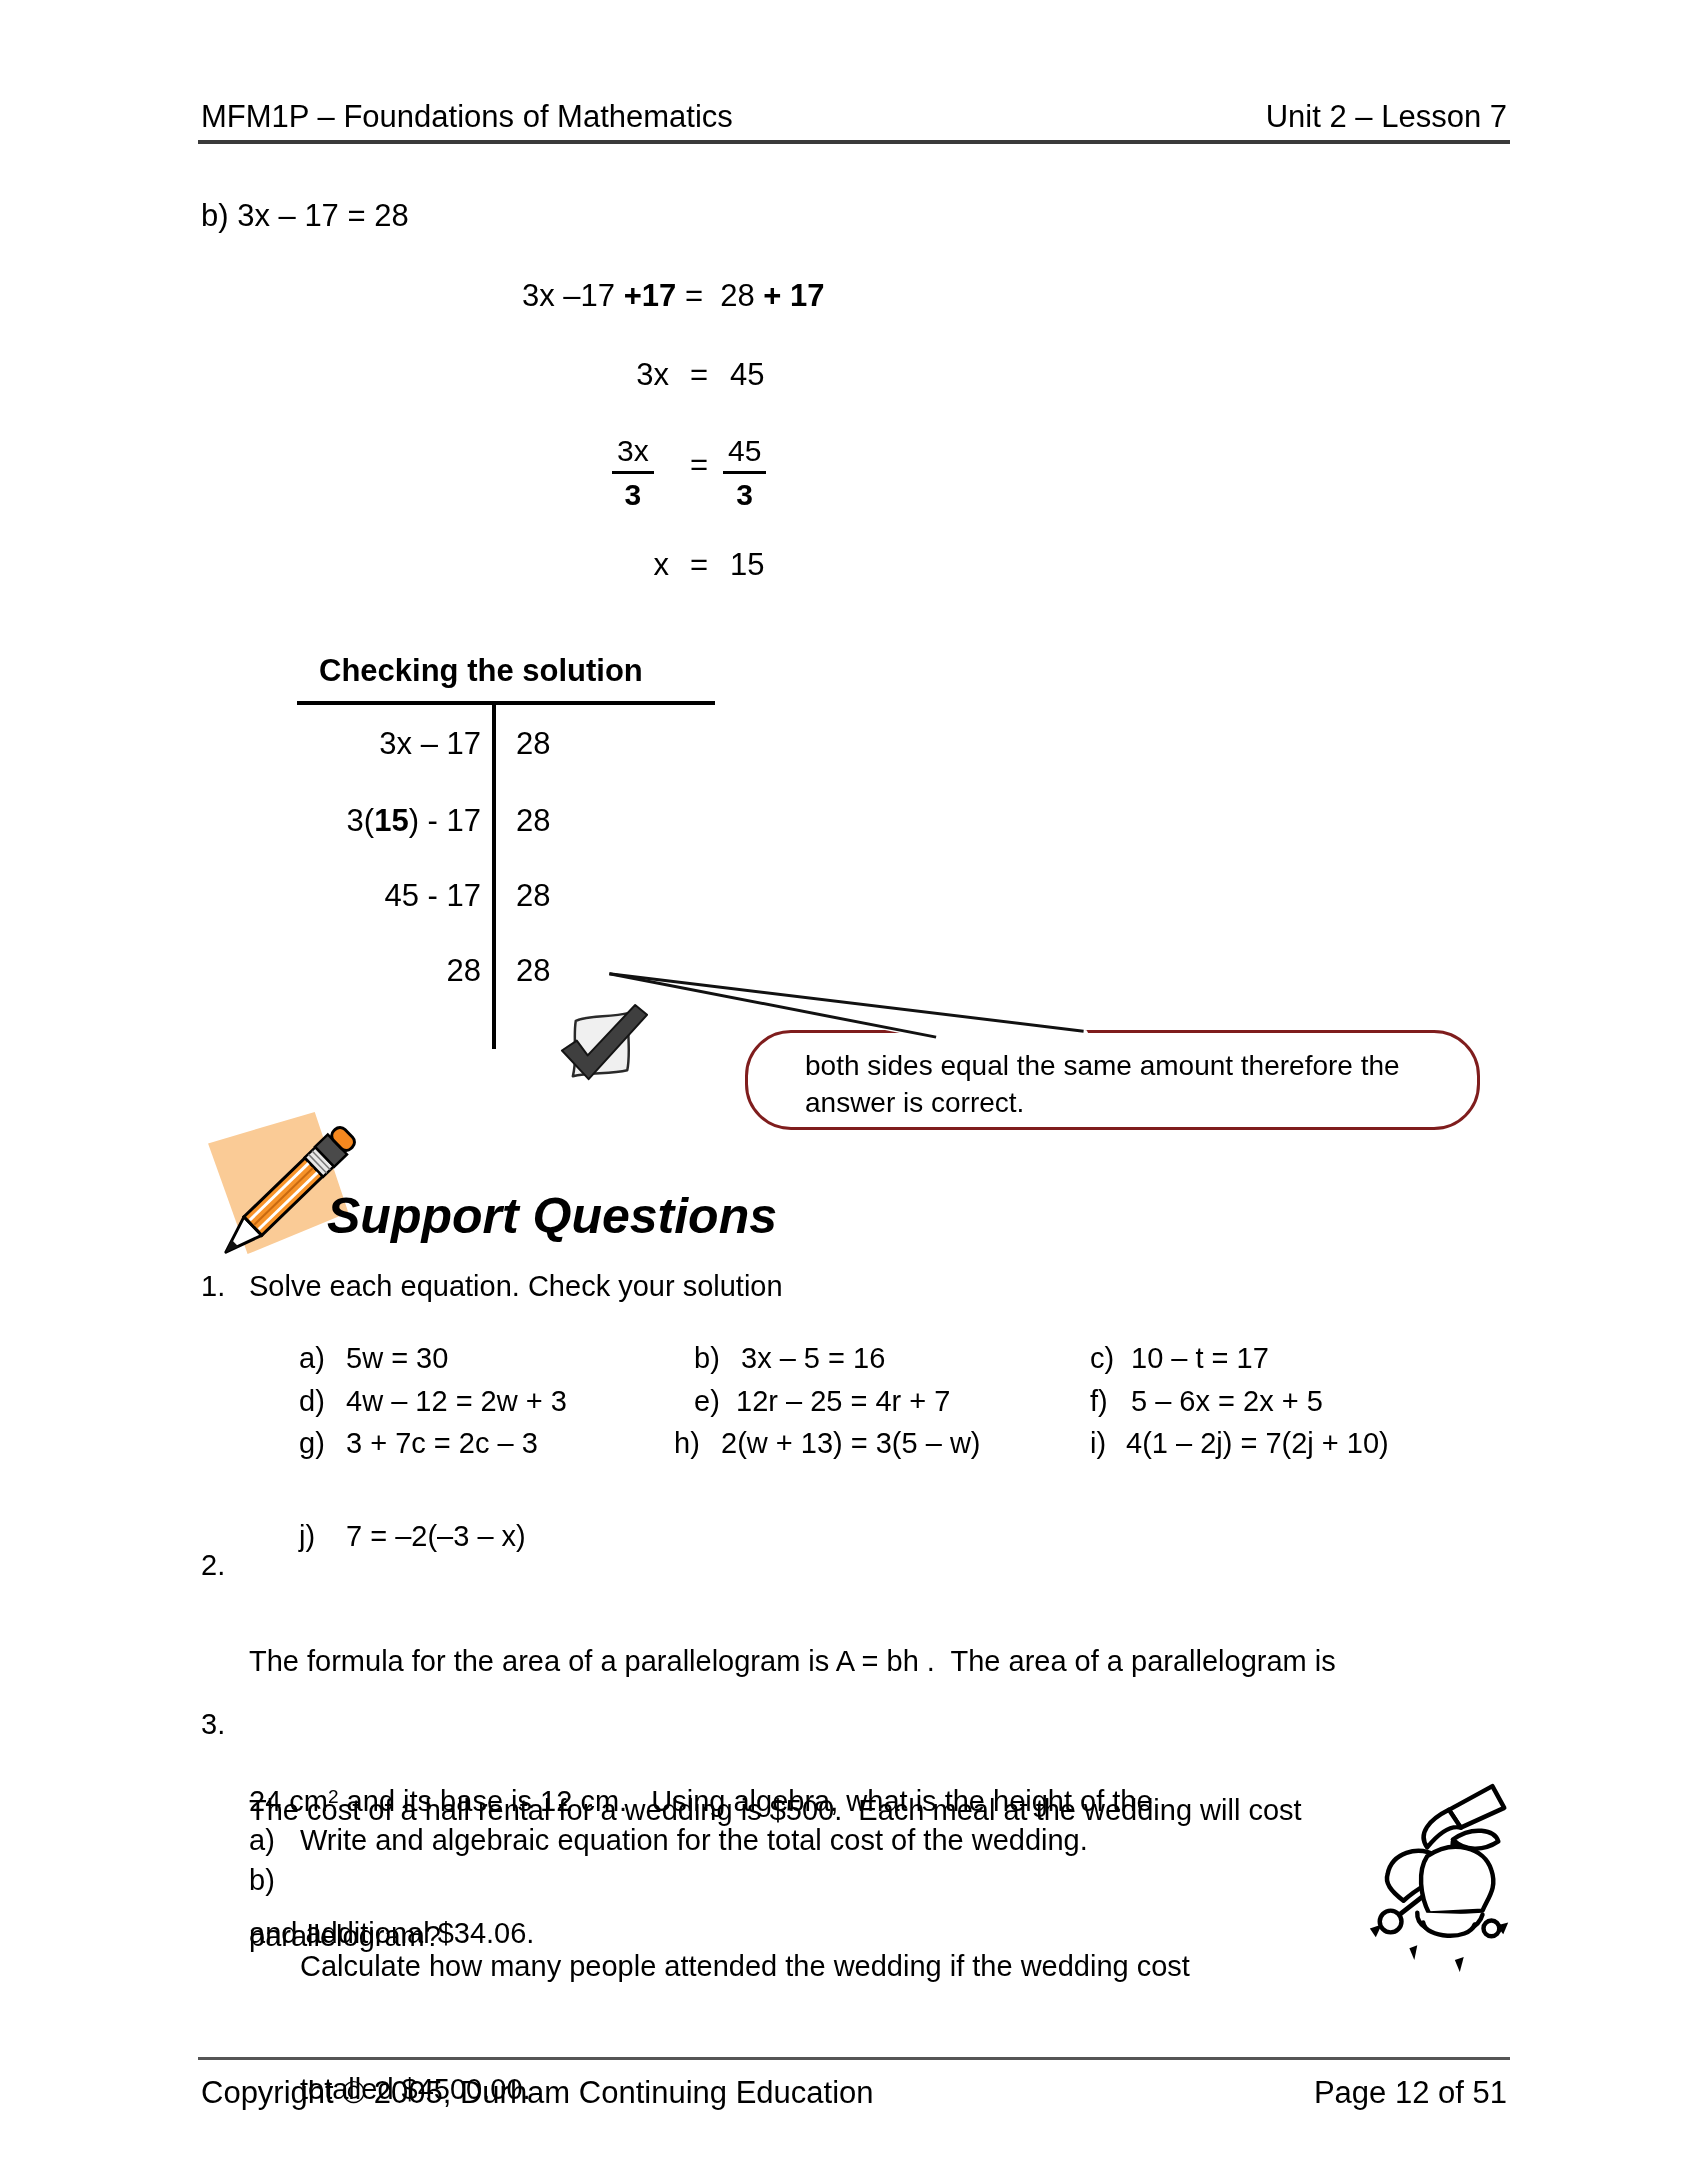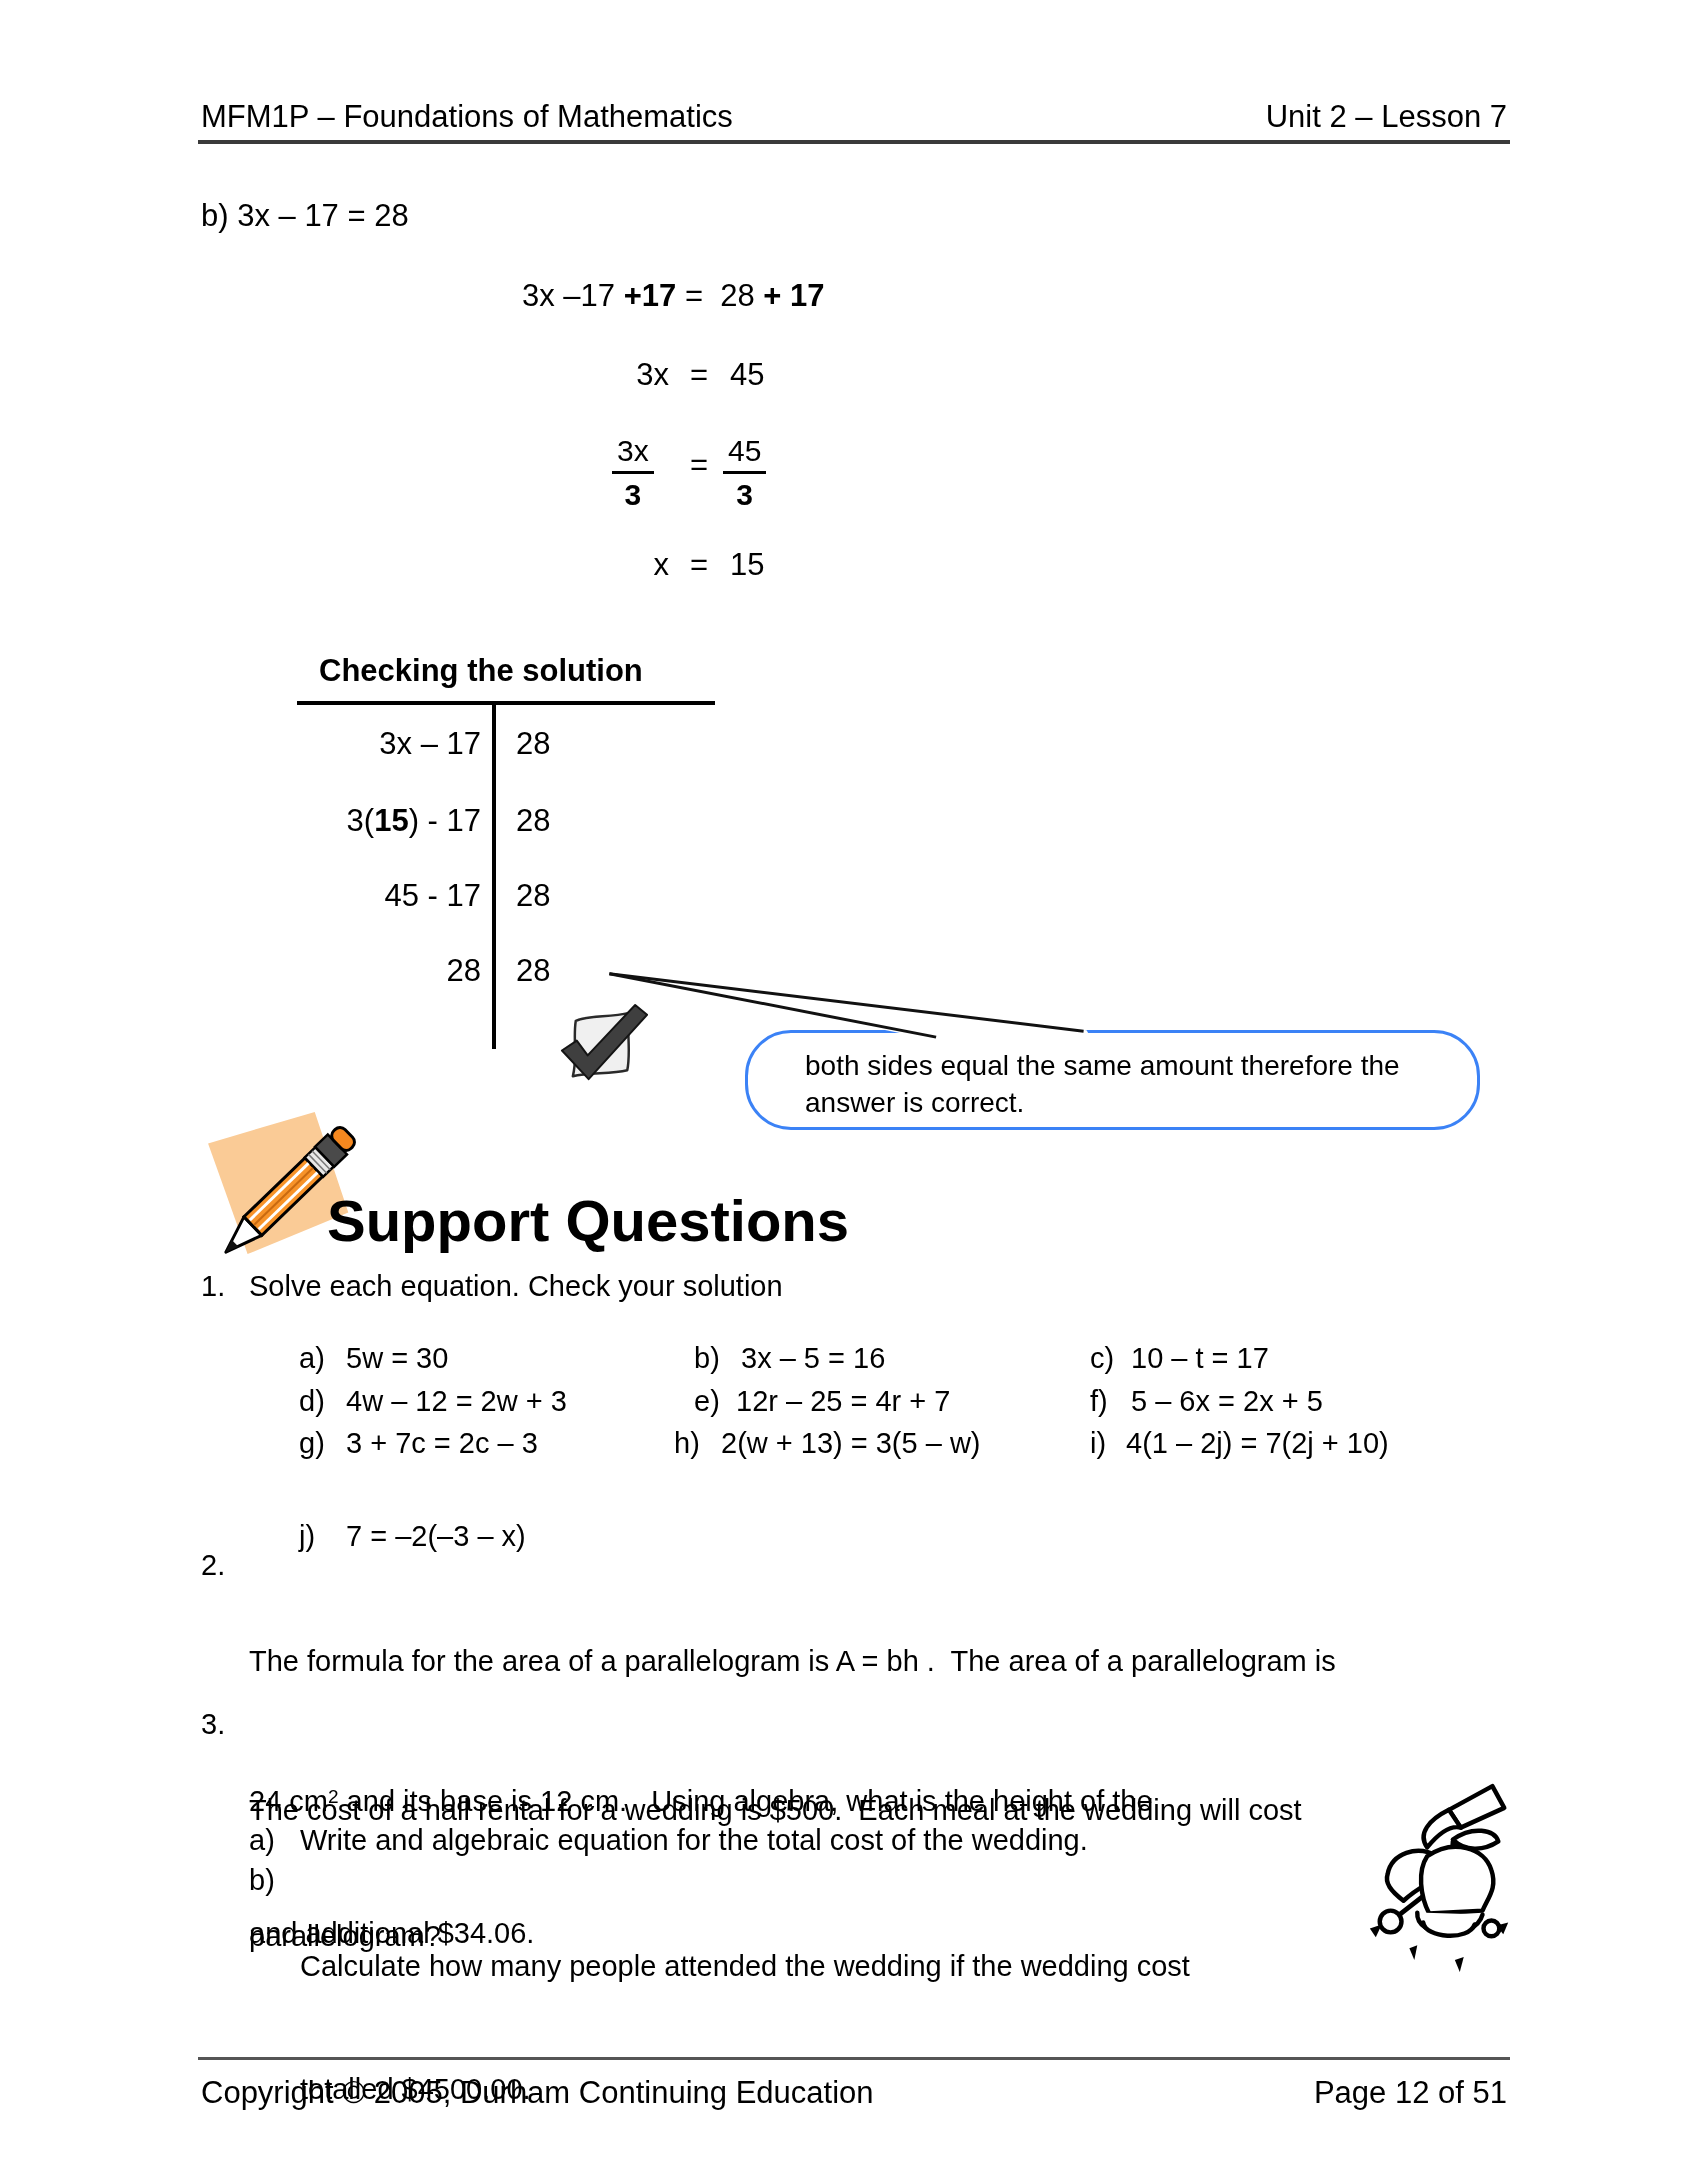--- a/index.html
+++ b/index.html
@@ -24,21 +24,21 @@
   .rule{position:absolute;background:var(--rule);}
   
   .frac{position:absolute;display:inline-flex;flex-direction:column;align-items:center;font-size:30px;}
   .frac .num{border-bottom:3px solid #000;padding:0 5px 3px 5px;}
   .frac .den{font-weight:bold;padding-top:4px;}
   
   .chk-left{width:198px;text-align:right;}
   
   .bubble{
     position:absolute;left:745px;top:1030px;width:735px;height:100px;
-    border:3px solid #3b82f6;border-radius:46px;background:#fff;box-sizing:border-box;
+    border:3px solid #7f1d1d;border-radius:46px;background:#fff;box-sizing:border-box;
   }
   .bubble p{margin:14px 40px 0 57px;width:634px;font-size:28px;line-height:37px;}
   svg{position:absolute;}
   .q1-grid{position:absolute;left:299px;top:1342px;width:1247px;}
   .q1-row{position:absolute;left:0;height:43px;}
   .q1-cell{position:absolute;top:0;font-size:29px;white-space:pre;}
   .q1-label{display:inline-block;width:47px;}
   sup.s2{font-size:19px;vertical-align:8px;}
 </style>
 </head>
@@ -112,21 +112,21 @@
       <line x1="40" y1="0" x2="124" y2="0" stroke="#c96a10" stroke-width="2"></line>
       <line x1="40" y1="6.5" x2="124" y2="6.5" stroke="#ffffff" stroke-width="3"></line>
       <rect x="124" y="-13.5" width="15" height="27" fill="#e8e8e8" stroke="#000" stroke-width="2.5"></rect>
       <line x1="129" y1="-13" x2="129" y2="13.5" stroke="#777" stroke-width="1.5"></line>
       <line x1="134" y1="-13" x2="134" y2="13.5" stroke="#777" stroke-width="1.5"></line>
       <rect x="139" y="-14" width="18" height="28" fill="#4a4a4a" stroke="#000" stroke-width="2.5"></rect>
       <rect x="157" y="-12.5" width="16" height="25" rx="7" fill="#F5881F" stroke="#000" stroke-width="3"></rect>
     </g>
   </svg>
 
-  <div class="t b" style="left:327px;top:1188px;font-size:58px;">Support Questions</div>
+  <div class="t b" style="left:327px;top:1188px;font-size:50px;font-style:italic;">Support Questions</div>
 
   <div class="t fs29" style="left:201px;top:1270px;">1.</div>
   <div class="t fs29" style="left:249px;top:1270px;">Solve each equation. Check your solution</div>
 
   <div class="q1-grid">
     <div class="q1-row" style="top:0;">
       <span class="q1-cell" style="left:0;"><span class="q1-label">a)</span><span>5w = 30</span></span>
       <span class="q1-cell" style="left:395px;"><span class="q1-label">b)</span><span>3x – 5 = 16</span></span>
       <span class="q1-cell" style="left:791px;"><span class="q1-label" style="width:41px;">c)</span><span>10 – t = 17</span></span>
     </div>

